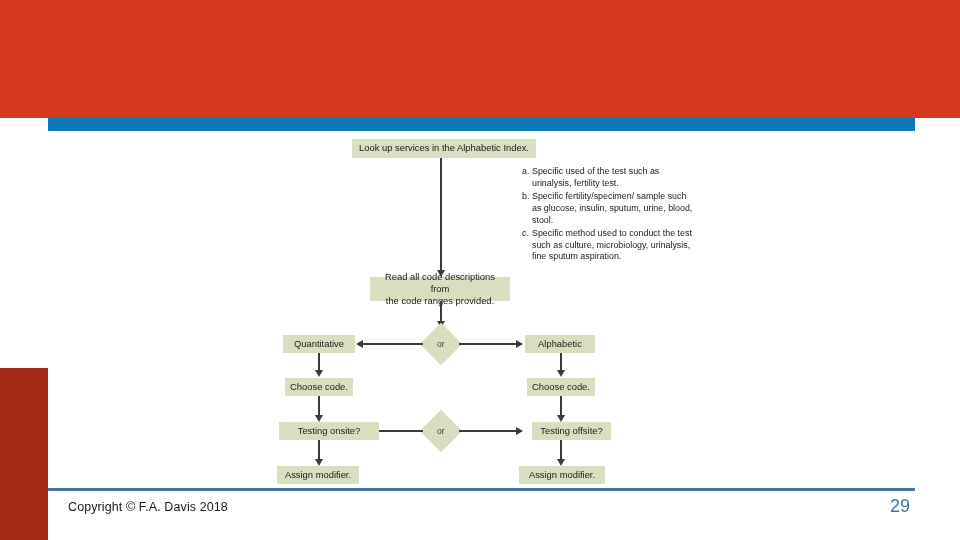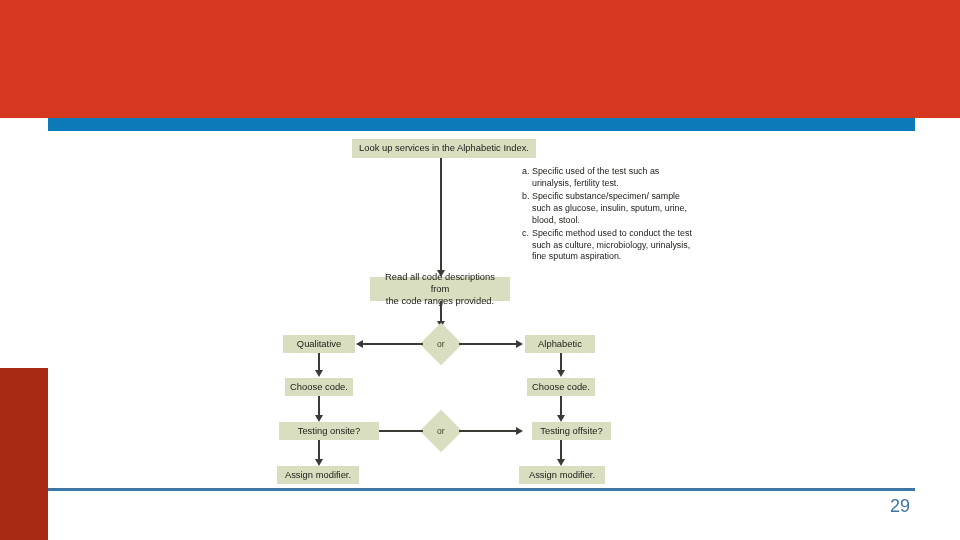--- a/index.html
+++ b/index.html
@@ -193,21 +193,21 @@
     <div class="diamond" style="left:166px; top:198px; width:30px; height:30px;">
       <span>or</span>
     </div>
 
     <div class="hline" style="left:103px; top:212px; width:60px;"></div>
     <div class="arrow-left" style="left:96px; top:209px;"></div>
 
     <div class="hline" style="left:199px; top:212px; width:60px;"></div>
     <div class="arrow-right" style="left:256px; top:209px;"></div>
 
-    <div class="node" style="left:23px; top:204px; width:72px; height:18px;">Qualitative</div>
+    <div class="node" style="left:23px; top:204px; width:72px; height:18px;">Quantitative</div>
     <div class="node" style="left:265px; top:204px; width:70px; height:18px;">Alphabetic</div>
 
     <div class="vline" style="left:58px; top:222px; height:18px;"></div>
     <div class="arrow-down" style="left:55px; top:239px;"></div>
 
     <div class="vline" style="left:300px; top:222px; height:18px;"></div>
     <div class="arrow-down" style="left:297px; top:239px;"></div>
 
     <div class="node" style="left:25px; top:247px; width:68px; height:18px;">Choose code.</div>
     <div class="node" style="left:267px; top:247px; width:68px; height:18px;">Choose code.</div>
@@ -240,26 +240,27 @@
     <div class="node" style="left:17px; top:335px; width:82px; height:18px;">Assign modifier.</div>
     <div class="node" style="left:259px; top:335px; width:86px; height:18px;">Assign modifier.</div>
 
     <div class="notes">
       <div class="note-item">
         <div class="note-marker">a.</div>
         <div class="note-text">Specific used of the test such as urinalysis, fertility test.</div>
       </div>
       <div class="note-item">
         <div class="note-marker">b.</div>
-        <div class="note-text">Specific substance/specimen/ sample such as glucose, insulin, sputum, urine, blood, stool.</div>
+        <div class="note-text">Specific fertility/specimen/ sample such as glucose, insulin, sputum, urine, blood, stool.</div>
       </div>
       <div class="note-item">
         <div class="note-marker">c.</div>
         <div class="note-text">Specific method used to conduct the test such as culture, microbiology, urinalysis, fine sputum aspiration.</div>
       </div>
     </div>
 
   </div>
 
   <div class="footer-rule"></div>
+  <div class="footer-copyright">Copyright © F.A. Davis 2018</div>
   <div class="footer-pagenum">29</div>
 
 </div>
 
 </body></html>

